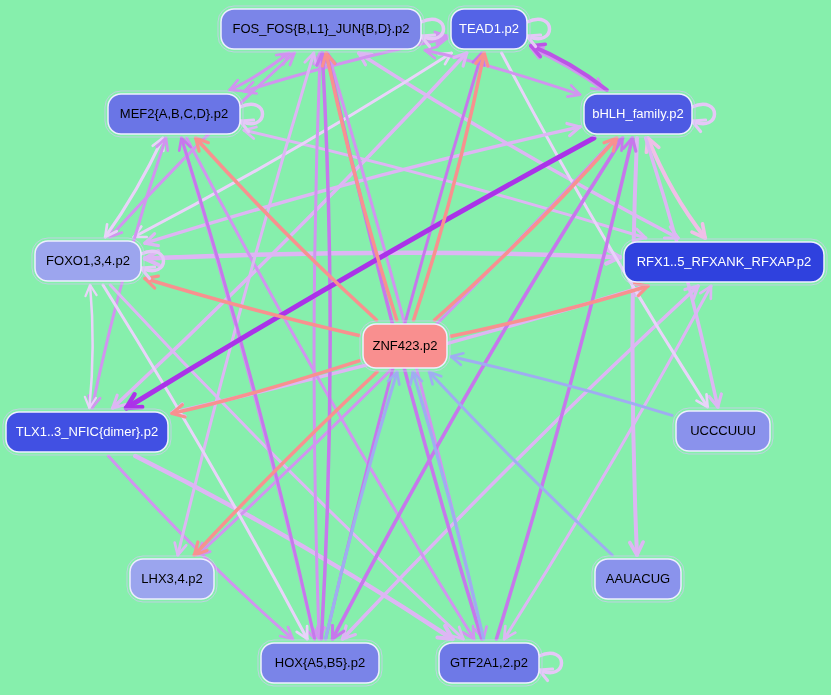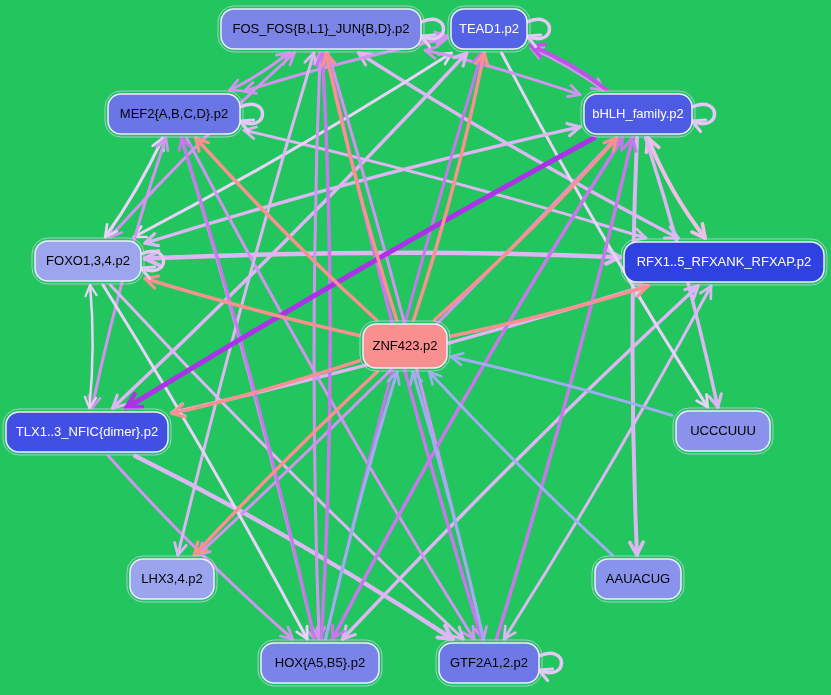--- a/index.html
+++ b/index.html
@@ -1,17 +1,17 @@
 <!DOCTYPE html>
 <html><head>
 <meta charset="utf-8">
 <style>
   html,body{margin:0;padding:0;background:#ffffff;}
   body{font-family:"Liberation Sans", sans-serif;}
-  .viewer{position:relative;width:831px;height:695px;background:#22c55e;overflow:hidden;}
+  .viewer{position:relative;width:831px;height:695px;background:#86efac;overflow:hidden;}
   svg{display:block;}
   text{font-family:"Liberation Sans", sans-serif;}
 </style>
 </head>
 <body>
 
 <div class="viewer">
   <svg id="net" width="831" height="695" viewBox="0 0 831 695" xmlns="http://www.w3.org/2000/svg">
       <g>
         <path d="M 145.0 258.6 Q 406.0 247.5 620.0 257.3" fill="none" stroke="#ddb6f4" stroke-width="4.5" stroke-linecap="round"></path>

